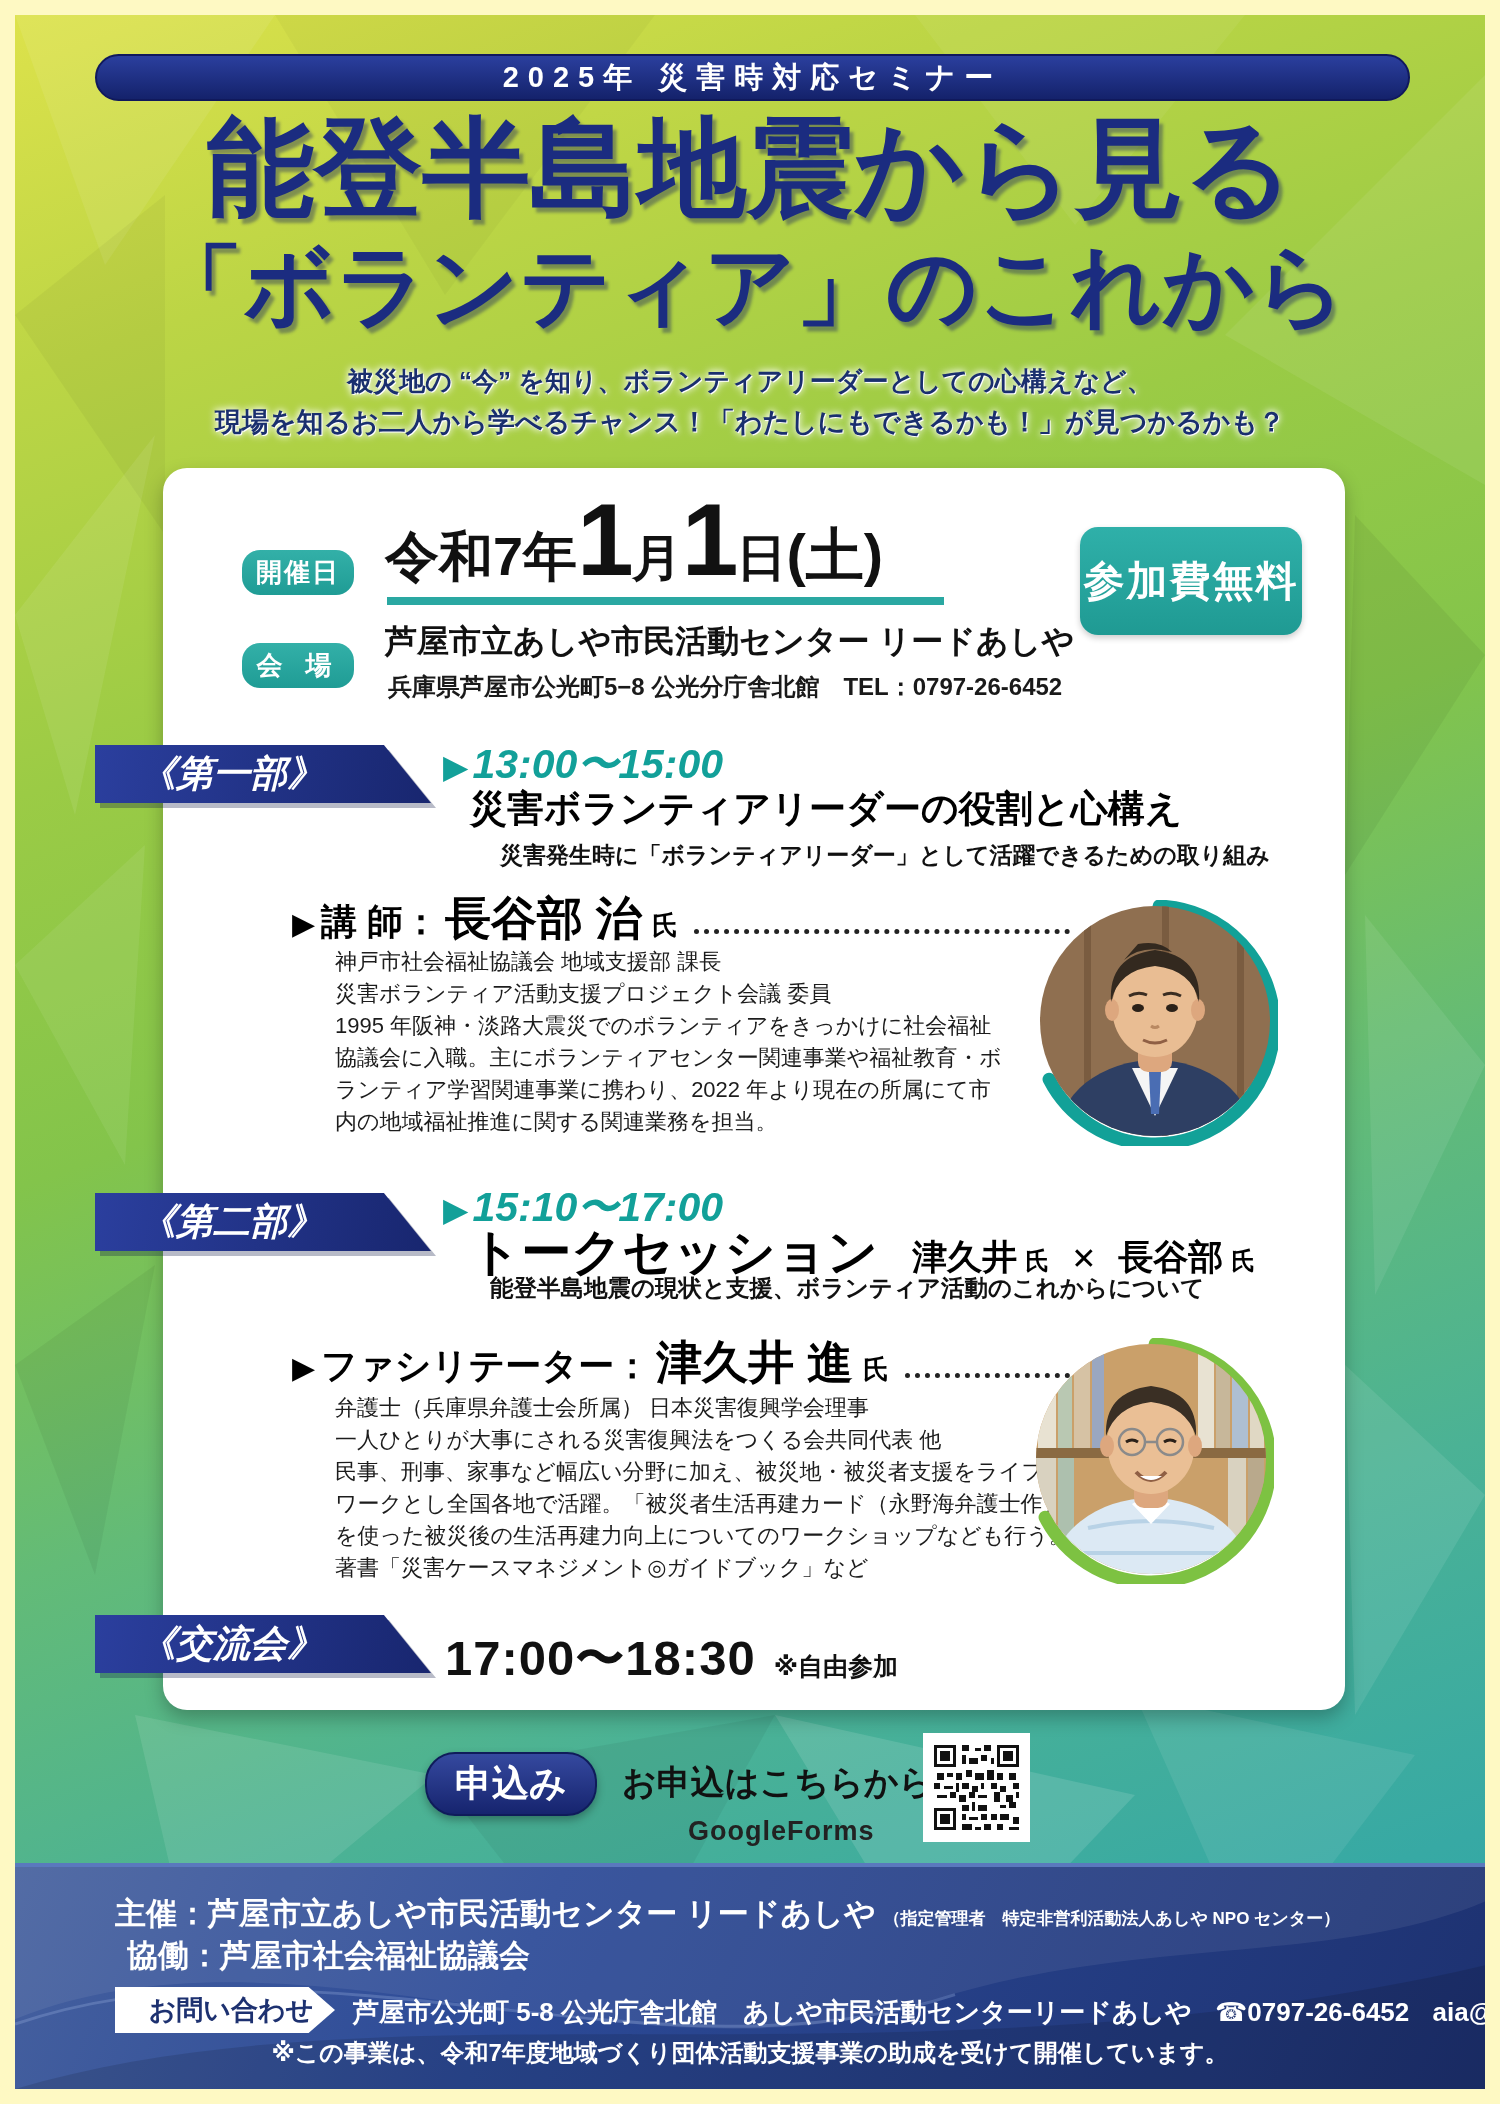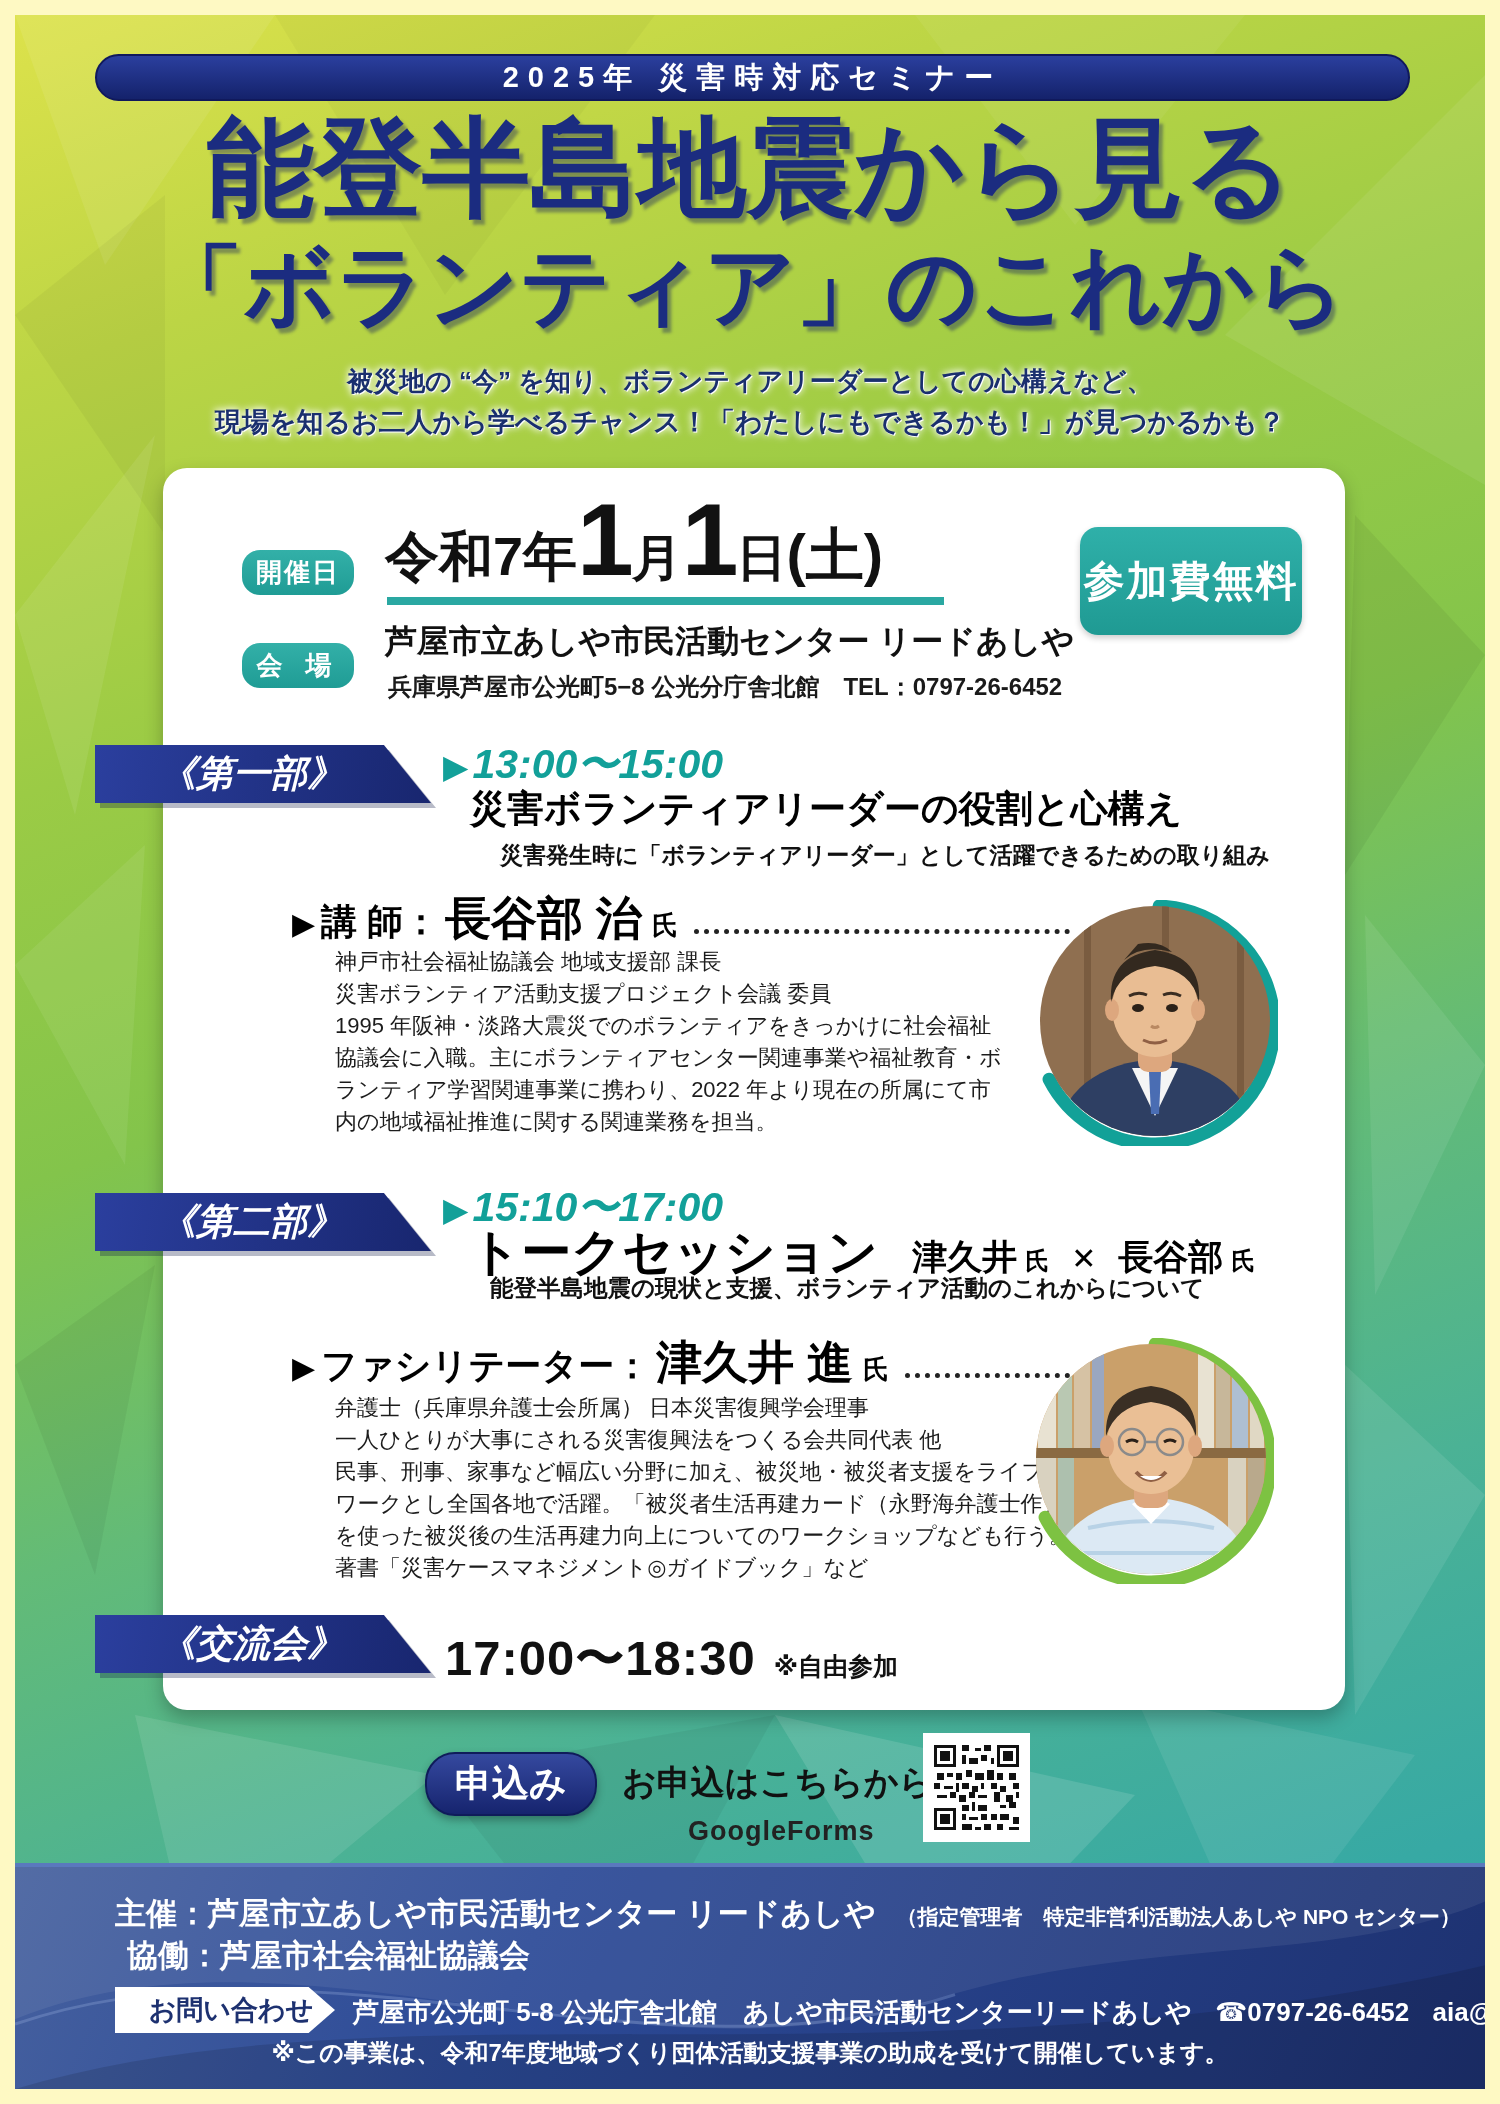--- a/index.html
+++ b/index.html
@@ -41,21 +41,21 @@
   .date-underline{position:absolute;left:387px;top:597px;width:557px;height:8px;background:#2aa8a2;}
   .fee{position:absolute;left:1080px;top:527px;width:222px;height:108px;border-radius:18px;
     background:linear-gradient(#2fb0a9,#1f9a93);color:#fff;font-weight:bold;font-size:41px;display:flex;
     align-items:center;justify-content:center;letter-spacing:2px;box-shadow:0 3px 6px rgba(0,0,0,.2);}
   .venue-name{position:absolute;left:385px;top:620px;font-size:32px;font-weight:bold;color:#111;white-space:nowrap;}
   .venue-addr{position:absolute;left:388px;top:671px;font-size:24px;font-weight:bold;color:#1a1a1a;white-space:nowrap;}
 
   
   .sec-banner{position:absolute;left:95px;width:336px;height:58px;box-sizing:border-box;
     background:linear-gradient(100deg,#2b3f9e,#18266f);clip-path:polygon(0 0,86% 0,100% 100%,0 100%);
-    color:#fff;display:flex;align-items:center;font-weight:bold;font-style:italic;font-size:37px;padding-left:64px;
+    color:#fff;display:flex;align-items:center;font-weight:bold;font-style:italic;font-size:37px;padding-left:44px;
     white-space:nowrap;}
   .banner-wrap{position:absolute;left:0;top:0;filter:drop-shadow(5px 5px 0 rgba(15,25,70,.30));}
   .sec-time{position:absolute;font-weight:bold;font-style:italic;color:#12a099;font-size:41px;white-space:nowrap;}
   .sec-time .play{font-style:normal;font-size:33px;margin-right:4px;}
   .sec-title{position:absolute;font-size:37px;font-weight:bold;color:#000;white-space:nowrap;}
   .sec-sub{position:absolute;font-size:23px;font-weight:bold;color:#111;white-space:nowrap;}
   .title2-row{position:absolute;display:flex;align-items:baseline;white-space:nowrap;color:#000;font-weight:bold;}
   .title2-row .big{font-size:50px;}
   .title2-row .name{font-size:35px;margin-left:34px;}
   .title2-row .hon{font-size:24px;margin-left:8px;}
@@ -86,21 +86,21 @@
   .apply-label .play{font-size:30px;margin-left:8px;}
   .apply-sub{position:absolute;left:688px;top:1816px;font-size:27px;font-weight:bold;color:#222;letter-spacing:1px;}
   .qr-box{position:absolute;left:923px;top:1733px;width:107px;height:109px;background:#fff;display:flex;
     align-items:center;justify-content:center;}
 
   
   .footer{position:absolute;left:15px;top:1863px;width:1470px;height:226px;overflow:hidden;
     background:linear-gradient(115deg,#46619f 0%,#2c4a97 35%,#1d3170 100%);border-top:4px solid #5a79bd;box-sizing:border-box;}
   .footer svg{position:absolute;left:0;top:0;width:100%;height:100%;}
   .f-host{position:absolute;left:100px;top:26px;color:#fff;font-weight:bold;font-size:31px;white-space:nowrap;}
-  .f-host .sub{font-size:21px;margin-left:21px;}
+  .f-host .sub{font-size:17px;margin-left:8px;}
   .f-partner{position:absolute;left:112px;top:68px;color:#fff;font-weight:bold;font-size:31px;white-space:nowrap;}
   .f-badge{position:absolute;left:100px;top:120px;width:220px;height:46px;background:#fff;
     clip-path:polygon(0 0,88% 0,100% 50%,88% 100%,0 100%);color:#1d3170;font-weight:bold;font-size:27px;
     display:flex;align-items:center;justify-content:center;padding-right:16px;box-sizing:border-box;padding-left:28px;}
   .f-contact{position:absolute;left:338px;top:128px;color:#fff;font-weight:bold;font-size:26px;white-space:nowrap;}
   .f-contact .email{margin-left:16px;}
   .f-contact .tel{margin-left:16px;}
   .f-note{position:absolute;left:0;right:0;top:170px;text-align:center;color:#fff;font-weight:bold;font-size:24px;}
 </style>
 </head>

